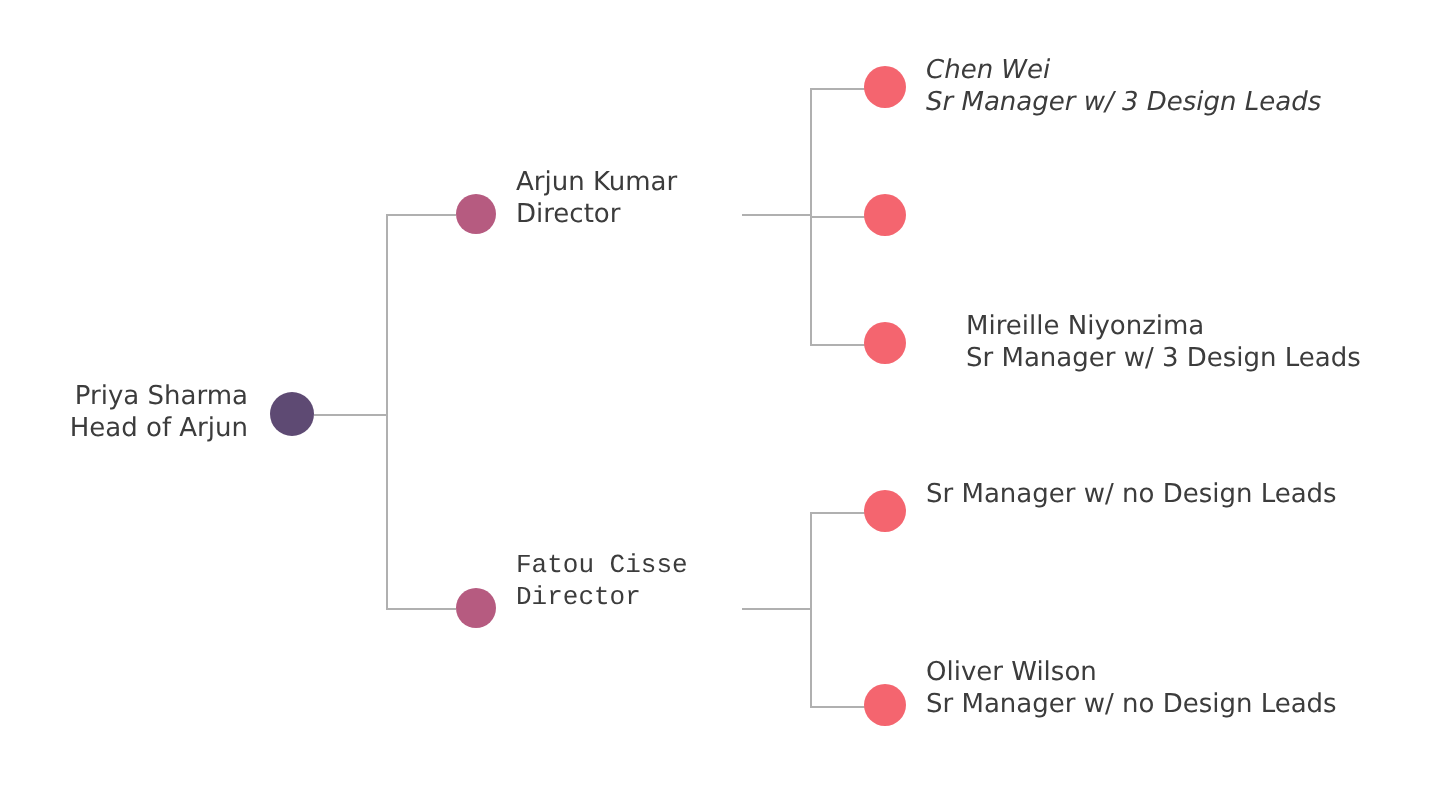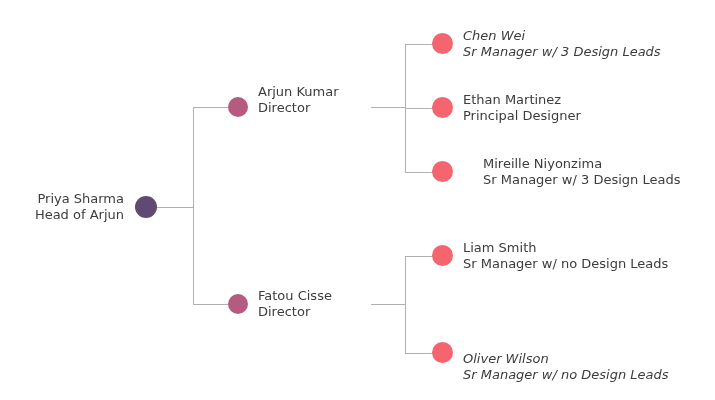--- a/index.html
+++ b/index.html
@@ -50,48 +50,43 @@
   </div>
   <span class="dot l0" style="left:135px;top:196px;"></span>
 
   <span class="dot l1" style="left:228px;top:97px;"></span>
   <div class="label" style="left:258px;top:84px;">
     <div class="name">Arjun Kumar</div>
     <div class="title">Director</div>
   </div>
 
   <span class="dot l1" style="left:228px;top:294px;"></span>
-  <div class="label" style="left:258px;top:288px;">
+  <div class="label" style="left:258px;top:275px;font-family:Liberation Mono, monospace;">
     <div class="name">Fatou Cisse</div>
     <div class="title">Director</div>
   </div>
 
   <span class="dot l2" style="left:432px;top:33px;"></span>
   <div class="label" style="left:463px;top:28px;font-style:italic;">
     <div class="name">Chen Wei</div>
     <div class="title">Sr Manager w/ 3 Design Leads</div>
   </div>
 
   <span class="dot l2" style="left:432px;top:97px;"></span>
-  <div class="label" style="left:463px;top:92px;">
-    <div class="name">Ethan Martinez</div>
-    <div class="title">Principal Designer</div>
-  </div>
 
   <span class="dot l2" style="left:432px;top:161px;"></span>
   <div class="label" style="left:483px;top:156px;">
     <div class="name">Mireille Niyonzima</div>
     <div class="title">Sr Manager w/ 3 Design Leads</div>
   </div>
 
   <span class="dot l2" style="left:432px;top:245px;"></span>
   <div class="label" style="left:463px;top:240px;">
-    <div class="name">Liam Smith</div>
     <div class="title">Sr Manager w/ no Design Leads</div>
   </div>
 
   <span class="dot l2" style="left:432px;top:342px;"></span>
-  <div class="label" style="left:463px;top:351px;font-style:italic;">
+  <div class="label" style="left:463px;top:329px;">
     <div class="name">Oliver Wilson</div>
     <div class="title">Sr Manager w/ no Design Leads</div>
   </div>
 
 </div>
 
 </body></html>

